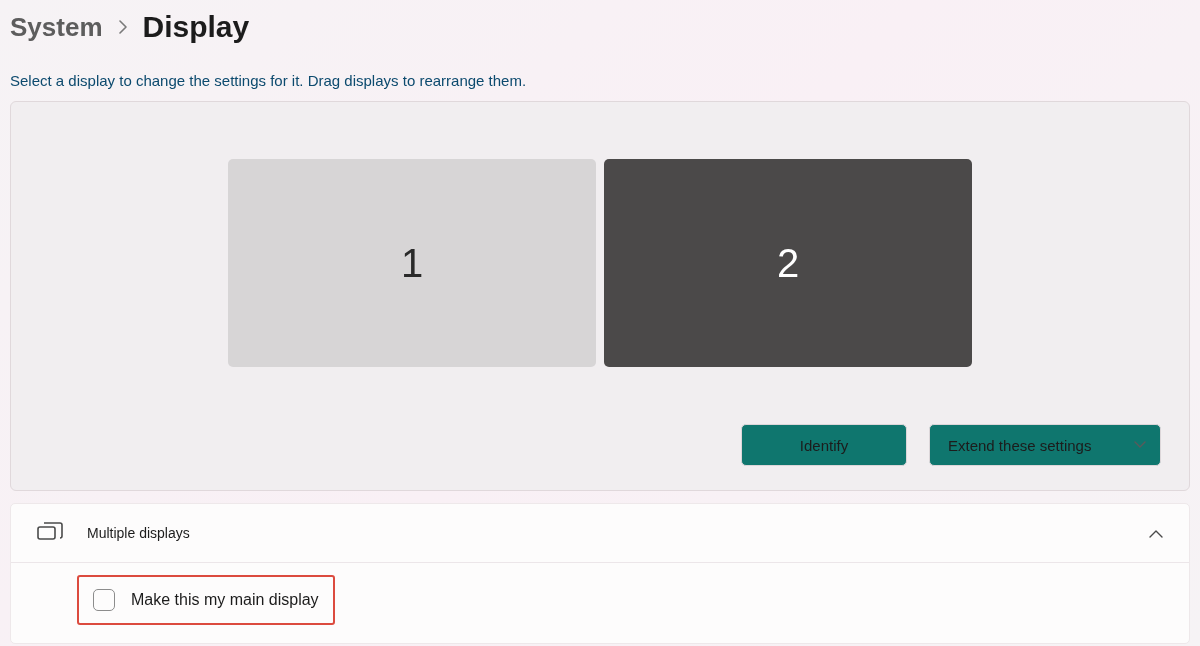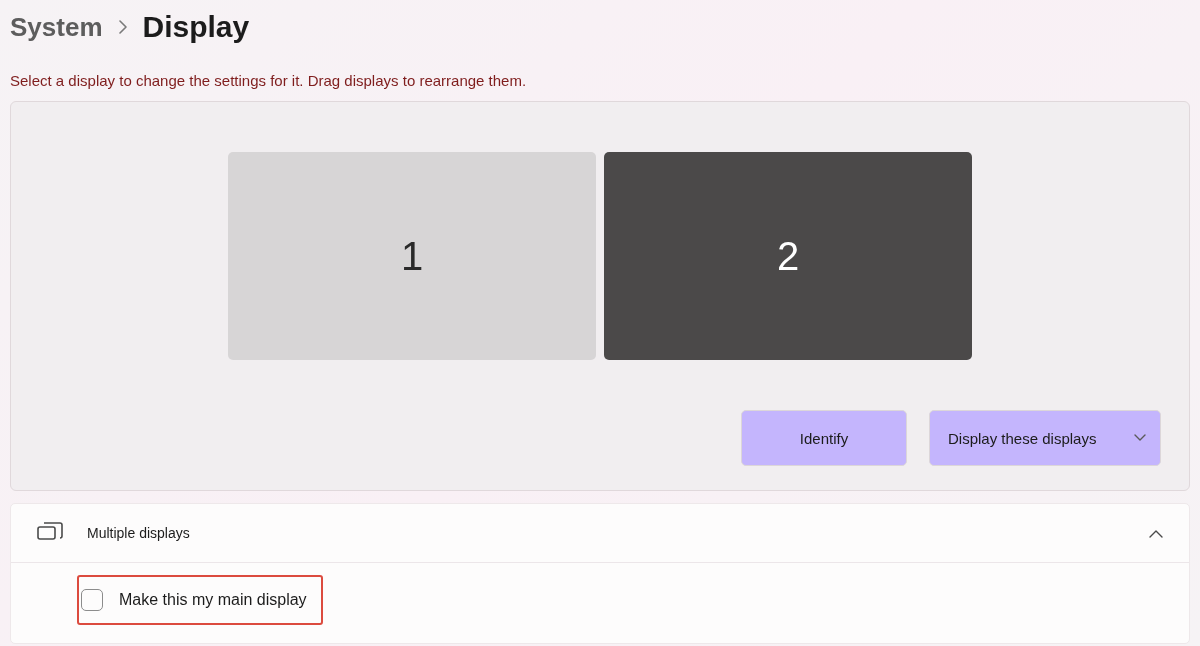--- a/index.html
+++ b/index.html
@@ -32,21 +32,21 @@
       display: flex;
       align-items: center;
     }
     .breadcrumb-current {
       font-size: 30px;
       font-weight: 600;
       color: #1c1c1c;
     }
     .instruction {
       font-size: 15px;
-      color: #7f1d1d;
+      color: #0c4a6e;
       padding: 22px 10px 12px 10px;
     }
     .arrangement-panel {
       margin: 0 10px;
       border: 1px solid #e0d8db;
       border-radius: 6px;
       background: #f1eef0;
       height: 390px;
       position: relative;
       display: flex;
@@ -78,24 +78,24 @@
       background: #4b4949;
       color: #ffffff;
     }
     .panel-buttons {
       display: flex;
       justify-content: flex-end;
       gap: 22px;
       padding: 0 28px 24px 0;
     }
     .btn {
-      background: #c4b5fd;
+      background: #0f766e;
       border: 1px solid #dcd6d9;
       border-radius: 5px;
-      height: 56px;
+      height: 42px;
       font-size: 15px;
       color: #1c1c1c;
       font-family: inherit;
       cursor: pointer;
       display: flex;
       align-items: center;
       justify-content: center;
     }
     .btn-identify {
       width: 166px;
@@ -146,21 +146,21 @@
       display: flex;
       align-items: center;
     }
     .main-display-row {
       padding: 12px 26px 18px 66px;
     }
     .highlight-box {
       display: inline-flex;
       align-items: center;
       border: 2px solid #dc4b3f;
-      padding: 12px 14px 12px 2px;
+      padding: 12px 14px 12px 14px;
       border-radius: 3px;
     }
     .checkbox {
       width: 22px;
       height: 22px;
       border: 1.5px solid #8c8c8c;
       border-radius: 5px;
       margin-right: 16px;
       background: #fdfcfc;
       cursor: pointer;
@@ -187,21 +187,21 @@
 <div class="instruction">Select a display to change the settings for it. Drag displays to rearrange them.</div>
 
 <div class="arrangement-panel">
   <div class="monitors-canvas">
     <div class="monitor monitor-1">1</div>
     <div class="monitor monitor-2">2</div>
   </div>
   <div class="panel-buttons">
     <button class="btn btn-identify">Identify</button>
     <button class="btn btn-extend">
-      <span>Display these displays</span>
+      <span>Extend these settings</span>
       <span class="chev-down">
         <svg width="12" height="8" viewBox="0 0 12 8" fill="none">
             <path d="M1 1 L6 6 L11 1" stroke="currentColor" stroke-width="1.4" stroke-linecap="round" stroke-linejoin="round"></path>
           </svg>
       </span>
     </button>
   </div>
 </div>
 
 <div class="row-section">

